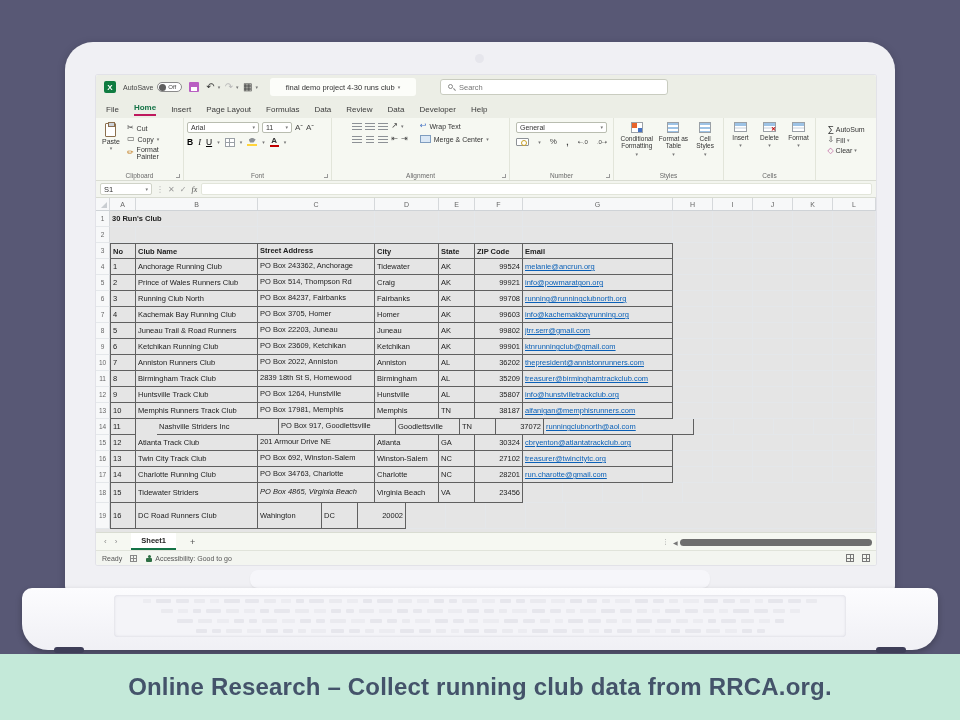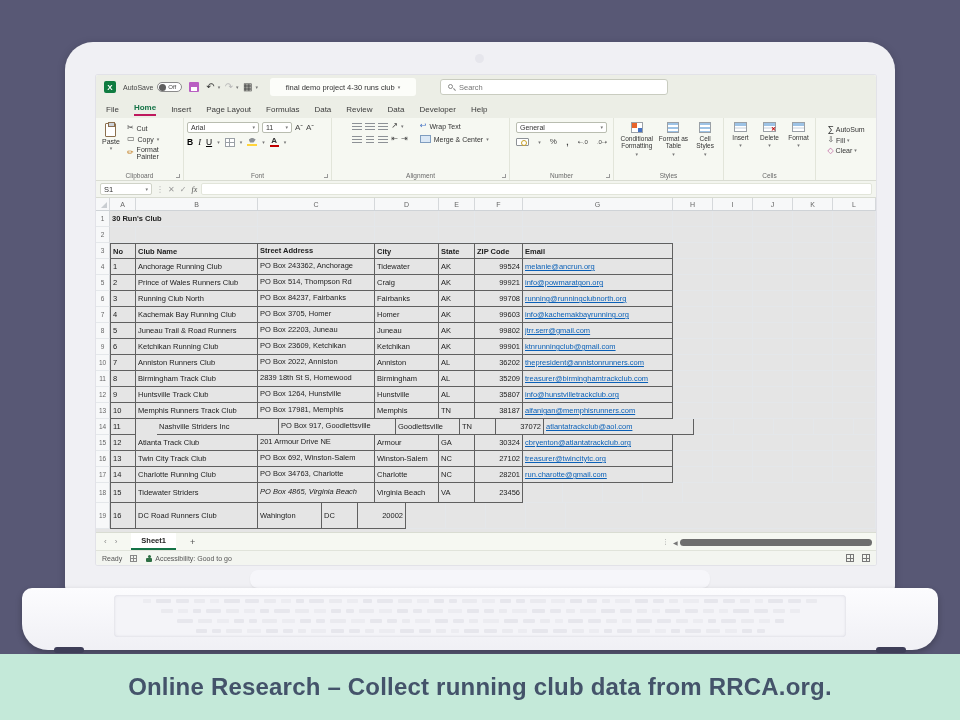--- a/index.html
+++ b/index.html
@@ -621,33 +621,33 @@
             <div class="cell" style="width: 44px; flex: 1 1 0%;"></div>
           </div>
           <div class="grow" style="height: 16px;">
             <div class="rn">14</div>
             <div class="cell tb tl" style="width: 26px;">11</div>
             <div class="cell tb" style="width: 122px; margin-left: 21px;">Nashville Striders Inc</div>
             <div class="cell tb wrapok" style="width: 117px;">PO Box 917, Goodlettsville</div>
             <div class="cell tb" style="width: 64px;">Goodlettsville</div>
             <div class="cell tb" style="width: 36px;">TN</div>
             <div class="cell tb zip" style="width: 48px;">37072</div>
-            <div class="cell tb email" style="width: 150px;">atlantatrackclub@aol.com</div>
+            <div class="cell tb email" style="width: 150px;">runningclubnorth@aol.com</div>
             <div class="cell" style="width: 40px;"></div>
             <div class="cell" style="width: 40px;"></div>
             <div class="cell" style="width: 40px;"></div>
             <div class="cell" style="width: 40px;"></div>
             <div class="cell" style="width: 44px; flex: 1 1 0%;"></div>
           </div>
           <div class="grow" style="height: 16px;">
             <div class="rn">15</div>
             <div class="cell tb tl" style="width: 26px;">12</div>
             <div class="cell tb" style="width: 122px;">Atlanta Track Club</div>
             <div class="cell tb wrapok" style="width: 117px;">201 Armour Drive NE</div>
-            <div class="cell tb" style="width: 64px;">Armour</div>
+            <div class="cell tb" style="width: 64px;">Atlanta</div>
             <div class="cell tb" style="width: 36px;">GA</div>
             <div class="cell tb zip" style="width: 48px;">30324</div>
             <div class="cell tb email" style="width: 150px;">cbryenton@atlantatrackclub.org</div>
             <div class="cell" style="width: 40px;"></div>
             <div class="cell" style="width: 40px;"></div>
             <div class="cell" style="width: 40px;"></div>
             <div class="cell" style="width: 40px;"></div>
             <div class="cell" style="width: 44px; flex: 1 1 0%;"></div>
           </div>
           <div class="grow" style="height: 16px;">

